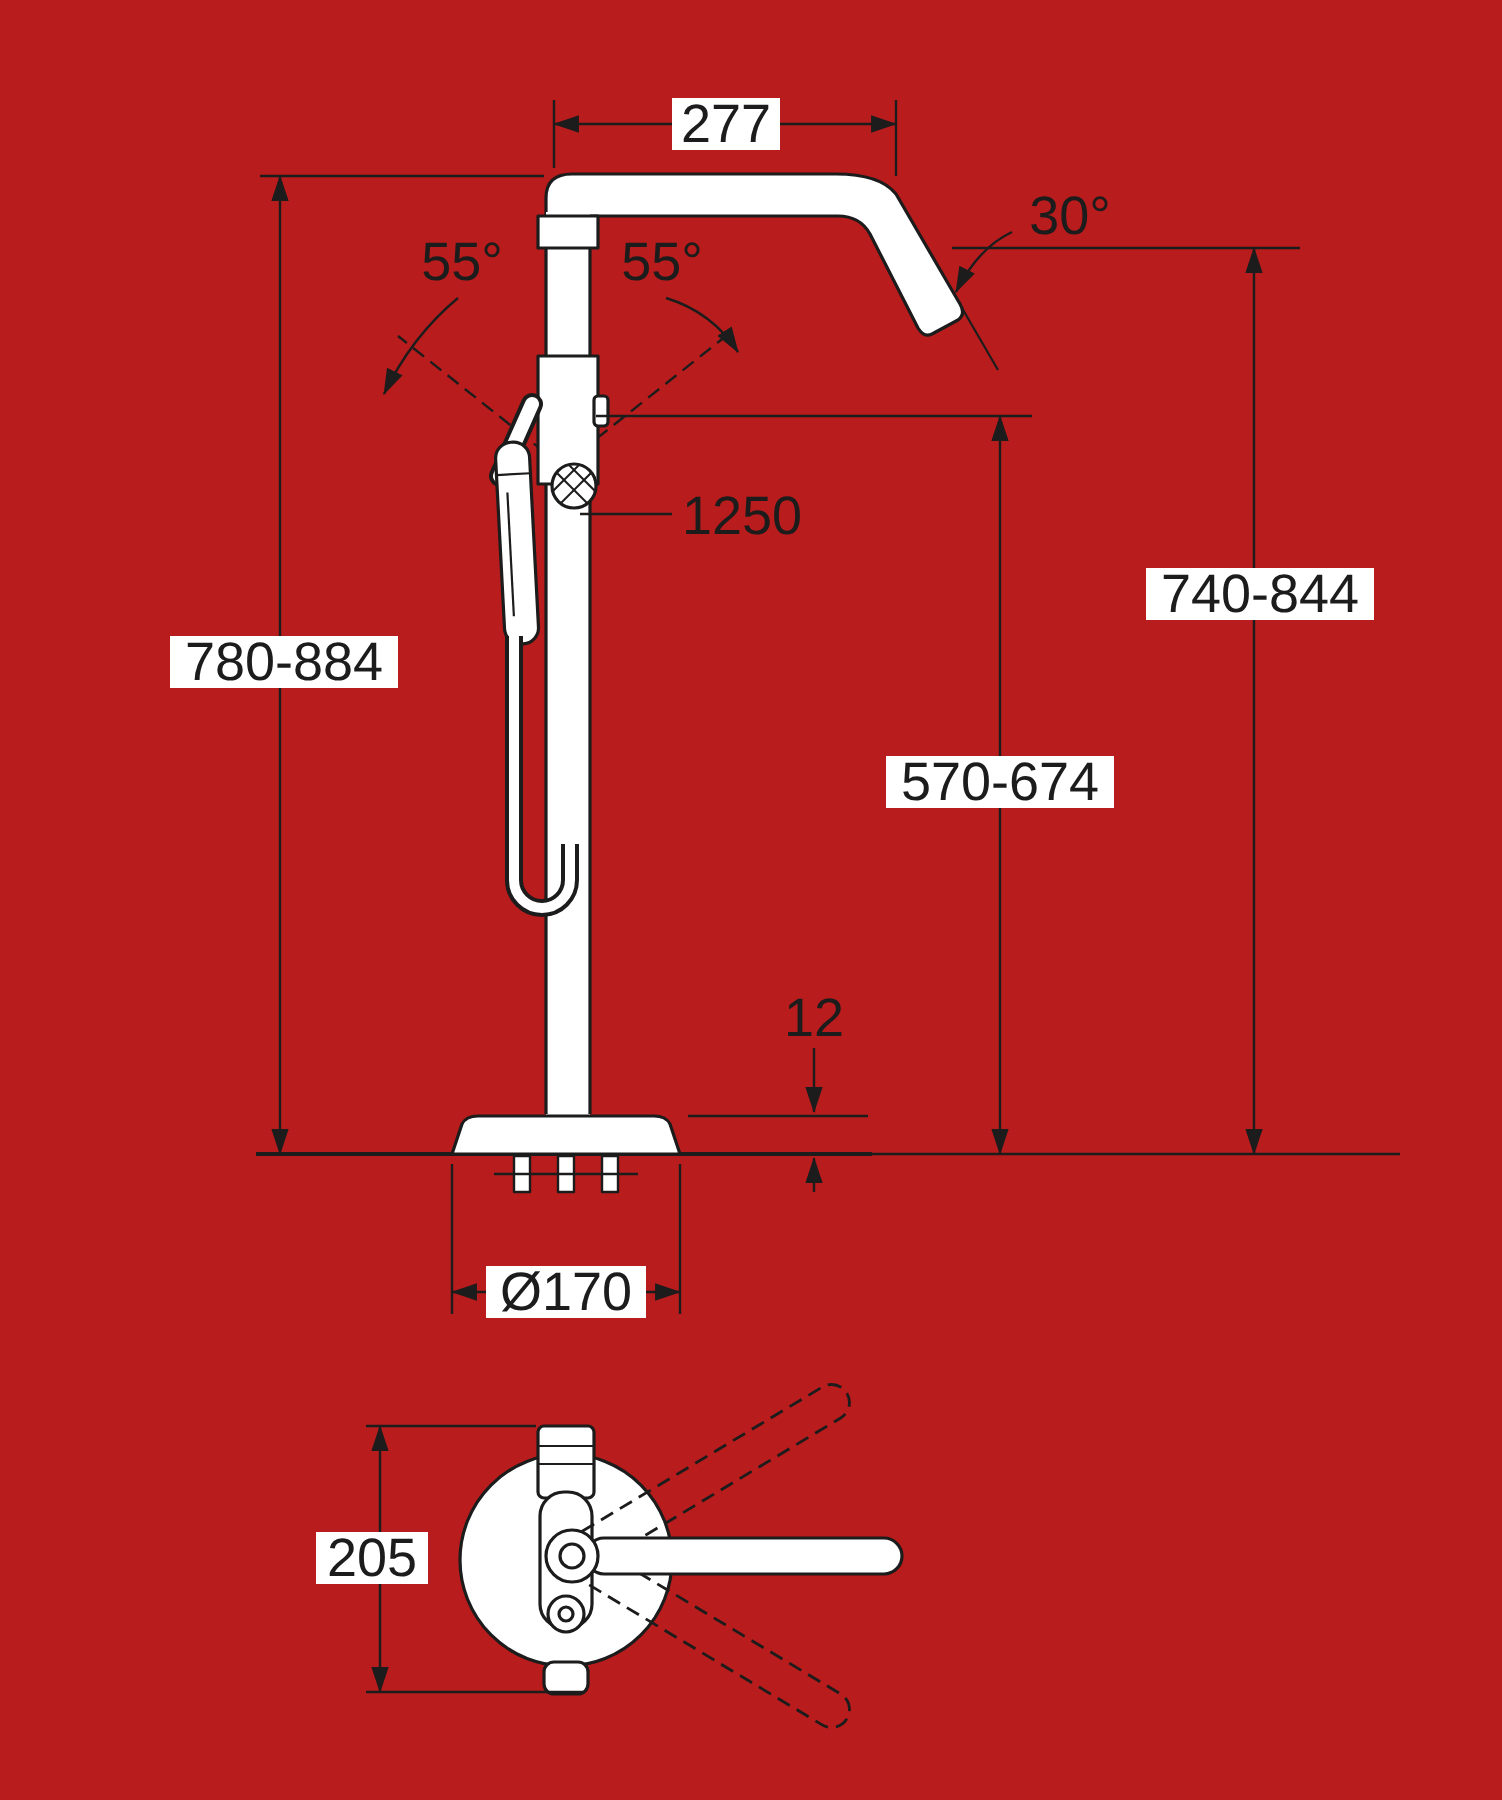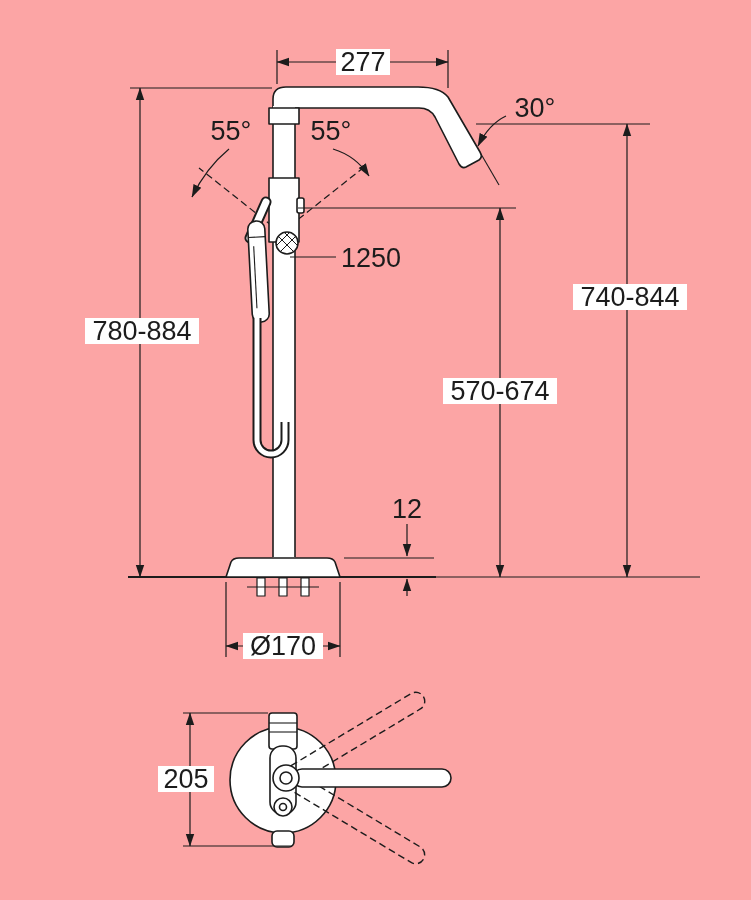--- a/index.html
+++ b/index.html
@@ -1,17 +1,17 @@
 <!DOCTYPE html>
 <html><head>
 <meta charset="utf-8">
 <style>
   html,body{margin:0;padding:0;background:#fff;}
   .canvas{
-    width:751px;height:900px;background:#fca5a5;position:relative;
+    width:751px;height:900px;background:#b91c1c;position:relative;
     font-family:"Liberation Sans", sans-serif;overflow:hidden;
   }
   svg{display:block;}
   .dim-text{
     font-family:"Liberation Sans", sans-serif;
     font-size:27px;
     fill:#1c1c1c;
   }
 </style>
 </head>

